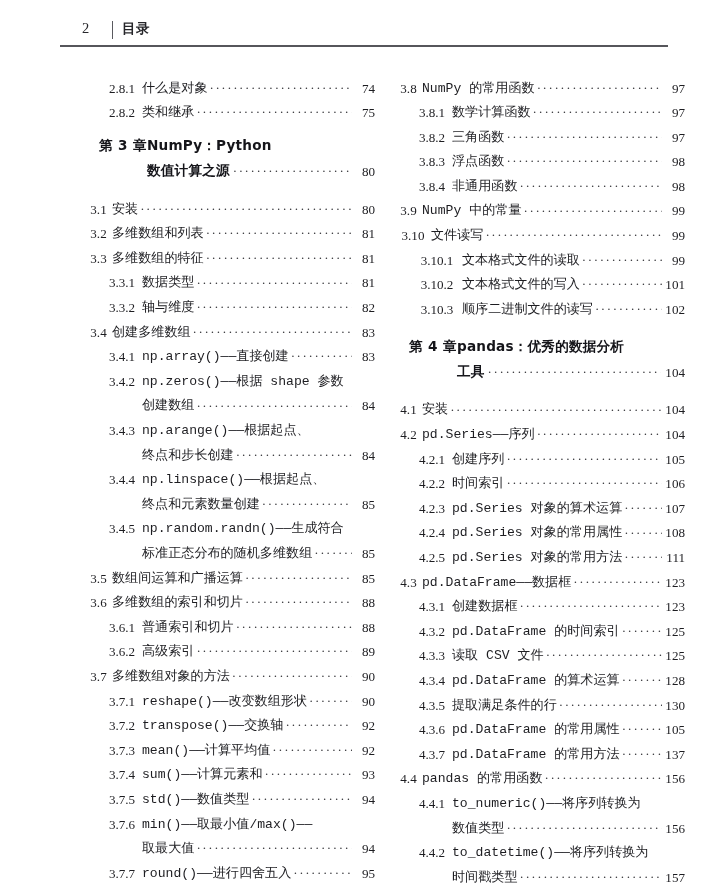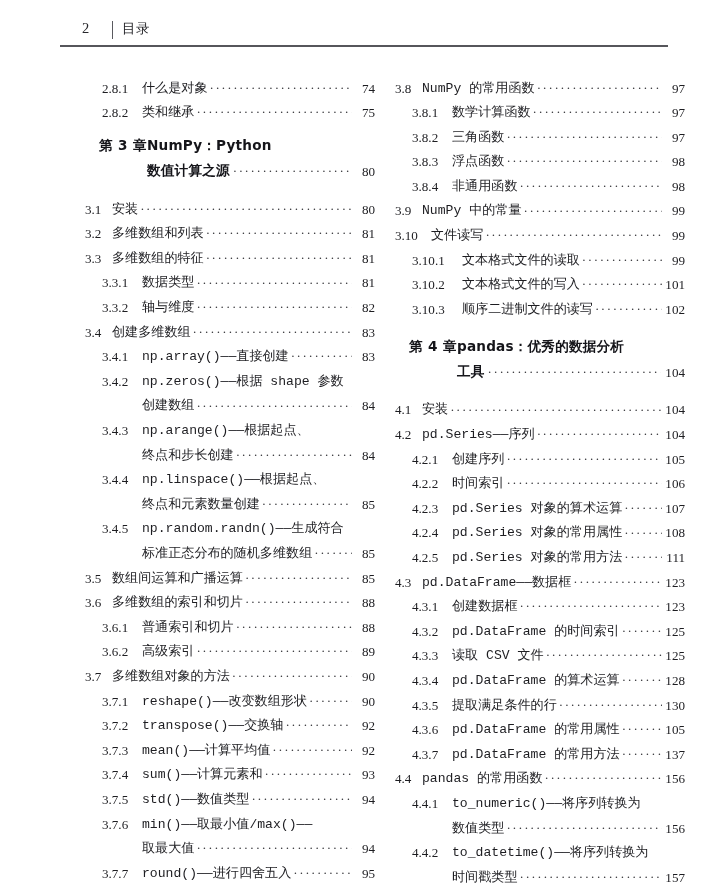--- a/index.html
+++ b/index.html
@@ -47,21 +47,21 @@
     width: 1px;
     height: 18px;
     background: #5a5a5f;
   }
   .page-header .header-title {
     position: absolute;
     left: 62px;
     top: 0px;
     font-family: "DejaVu Sans", "Liberation Sans", sans-serif;
     font-size: 13.5px;
-    font-weight: 400;
+    font-weight: 700;
     color: #26262a;
     letter-spacing: .5px;
   }
   .page-header .rule-h {
     position: absolute;
     left: 0;
     top: 25px;
     width: 608px;
     height: 1.6px;
     background: #56565b;
@@ -88,20 +88,21 @@
     align-items: flex-end;
     font-size: 13.1px;
     line-height: 1;
     height: 24.6px;
     white-space: nowrap;
   }
   .entry .num {
     flex: 0 0 auto;
     font-family: "Liberation Serif", "DejaVu Serif", serif;
     color: #1d1d21;
+    text-align: center;
   }
   .entry .txt {
     flex: 0 0 auto;
     font-family: Liberation Mono, monospace;
     color: #1d1d21;
   }
   .entry .leader {
     flex: 1 1 auto;
     overflow: hidden;
     margin: 0 1px 2px 2px;

